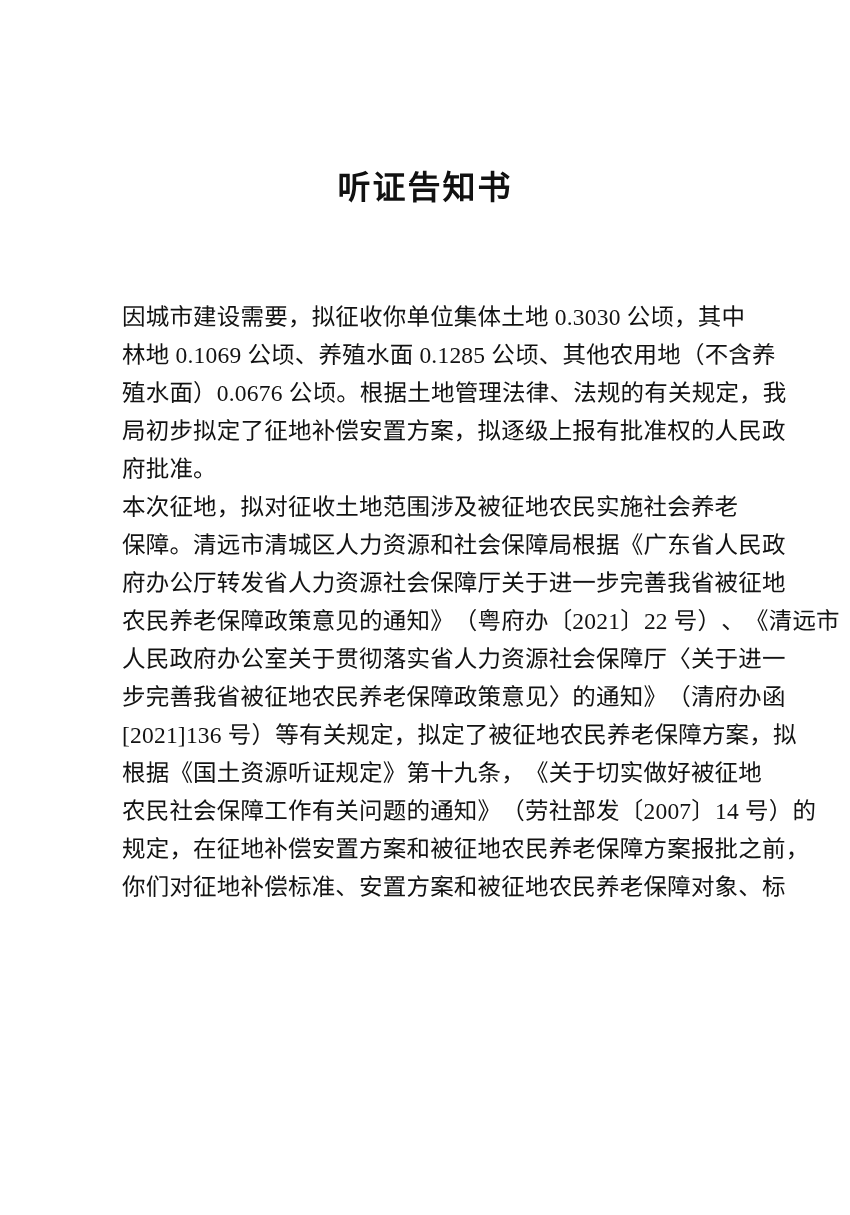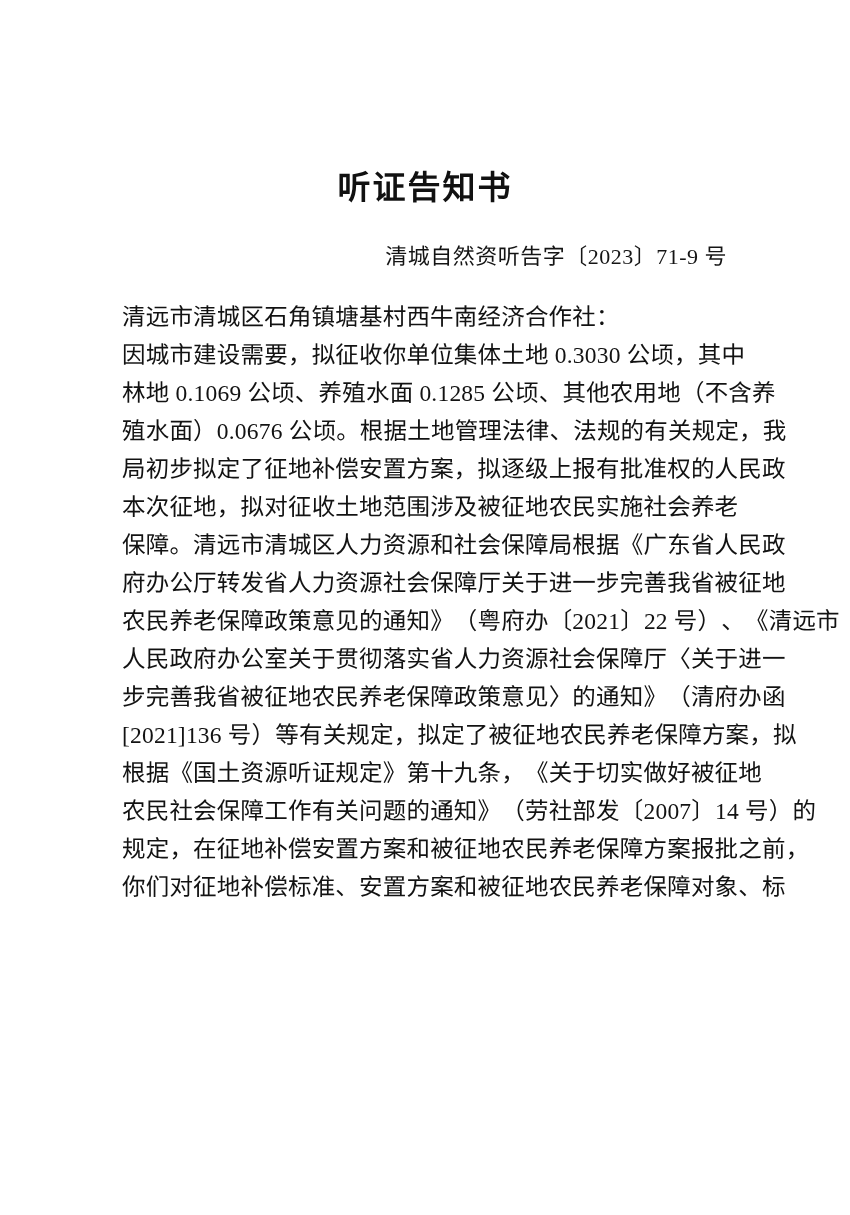--- a/index.html
+++ b/index.html
@@ -81,30 +81,29 @@
 
   .indent { display: inline-block; width: 48px; }
 </style>
 </head>
 <body>
 
 <div class="page">
 
   <div class="doc-title">听证告知书</div>
 
-  <div class="doc-number">清城自然资听告字〔2023〕71-9 号</div>
 
   <div class="body-block">
-    <div class="line nojust">清远市清城区石角镇塘基村西牛南经济合作社：</div>
     <div id="paragraphs">
         <div>
           <div class="line spread"><span class="indent"></span><span>因</span><span>城</span><span>市</span><span>建</span><span>设</span><span>需</span><span>要</span><span>，</span><span>拟</span><span>征</span><span>收</span><span>你</span><span>单</span><span>位</span><span>集</span><span>体</span><span>土</span><span>地</span><span> </span><span>0</span><span>.</span><span>3</span><span>0</span><span>3</span><span>0</span><span> </span><span>公</span><span>顷</span><span>，</span><span>其</span><span>中</span></div>
           <div class="line spread"><span>林</span><span>地</span><span> </span><span>0</span><span>.</span><span>1</span><span>0</span><span>6</span><span>9</span><span> </span><span>公</span><span>顷</span><span>、</span><span>养</span><span>殖</span><span>水</span><span>面</span><span> </span><span>0</span><span>.</span><span>1</span><span>2</span><span>8</span><span>5</span><span> </span><span>公</span><span>顷</span><span>、</span><span>其</span><span>他</span><span>农</span><span>用</span><span>地</span><span>（</span><span>不</span><span>含</span><span>养</span></div>
           <div class="line spread"><span>殖</span><span>水</span><span>面</span><span>）</span><span>0</span><span>.</span><span>0</span><span>6</span><span>7</span><span>6</span><span> </span><span>公</span><span>顷</span><span>。</span><span>根</span><span>据</span><span>土</span><span>地</span><span>管</span><span>理</span><span>法</span><span>律</span><span>、</span><span>法</span><span>规</span><span>的</span><span>有</span><span>关</span><span>规</span><span>定</span><span>，</span><span>我</span></div>
           <div class="line spread"><span>局</span><span>初</span><span>步</span><span>拟</span><span>定</span><span>了</span><span>征</span><span>地</span><span>补</span><span>偿</span><span>安</span><span>置</span><span>方</span><span>案</span><span>，</span><span>拟</span><span>逐</span><span>级</span><span>上</span><span>报</span><span>有</span><span>批</span><span>准</span><span>权</span><span>的</span><span>人</span><span>民</span><span>政</span></div>
+          <div class="line nojust">府批准。</div>
         </div>
         <div>
           <div class="line spread"><span class="indent"></span><span>本</span><span>次</span><span>征</span><span>地</span><span>，</span><span>拟</span><span>对</span><span>征</span><span>收</span><span>土</span><span>地</span><span>范</span><span>围</span><span>涉</span><span>及</span><span>被</span><span>征</span><span>地</span><span>农</span><span>民</span><span>实</span><span>施</span><span>社</span><span>会</span><span>养</span><span>老</span></div>
           <div class="line spread"><span>保</span><span>障</span><span>。</span><span>清</span><span>远</span><span>市</span><span>清</span><span>城</span><span>区</span><span>人</span><span>力</span><span>资</span><span>源</span><span>和</span><span>社</span><span>会</span><span>保</span><span>障</span><span>局</span><span>根</span><span>据</span><span>《</span><span>广</span><span>东</span><span>省</span><span>人</span><span>民</span><span>政</span></div>
           <div class="line spread"><span>府</span><span>办</span><span>公</span><span>厅</span><span>转</span><span>发</span><span>省</span><span>人</span><span>力</span><span>资</span><span>源</span><span>社</span><span>会</span><span>保</span><span>障</span><span>厅</span><span>关</span><span>于</span><span>进</span><span>一</span><span>步</span><span>完</span><span>善</span><span>我</span><span>省</span><span>被</span><span>征</span><span>地</span></div>
           <div class="line spread"><span>农</span><span>民</span><span>养</span><span>老</span><span>保</span><span>障</span><span>政</span><span>策</span><span>意</span><span>见</span><span>的</span><span>通</span><span>知</span><span>》</span><span>（</span><span>粤</span><span>府</span><span>办</span><span>〔</span><span>2</span><span>0</span><span>2</span><span>1</span><span>〕</span><span>2</span><span>2</span><span> </span><span>号</span><span>）</span><span>、</span><span>《</span><span>清</span><span>远</span><span>市</span></div>
           <div class="line spread"><span>人</span><span>民</span><span>政</span><span>府</span><span>办</span><span>公</span><span>室</span><span>关</span><span>于</span><span>贯</span><span>彻</span><span>落</span><span>实</span><span>省</span><span>人</span><span>力</span><span>资</span><span>源</span><span>社</span><span>会</span><span>保</span><span>障</span><span>厅</span><span>〈</span><span>关</span><span>于</span><span>进</span><span>一</span></div>
           <div class="line spread"><span>步</span><span>完</span><span>善</span><span>我</span><span>省</span><span>被</span><span>征</span><span>地</span><span>农</span><span>民</span><span>养</span><span>老</span><span>保</span><span>障</span><span>政</span><span>策</span><span>意</span><span>见</span><span>〉</span><span>的</span><span>通</span><span>知</span><span>》</span><span>（</span><span>清</span><span>府</span><span>办</span><span>函</span></div>
           <div class="line spread"><span>[</span><span>2</span><span>0</span><span>2</span><span>1</span><span>]</span><span>1</span><span>3</span><span>6</span><span> </span><span>号</span><span>）</span><span>等</span><span>有</span><span>关</span><span>规</span><span>定</span><span>，</span><span>拟</span><span>定</span><span>了</span><span>被</span><span>征</span><span>地</span><span>农</span><span>民</span><span>养</span><span>老</span><span>保</span><span>障</span><span>方</span><span>案</span><span>，</span><span>拟</span></div>
         </div>

